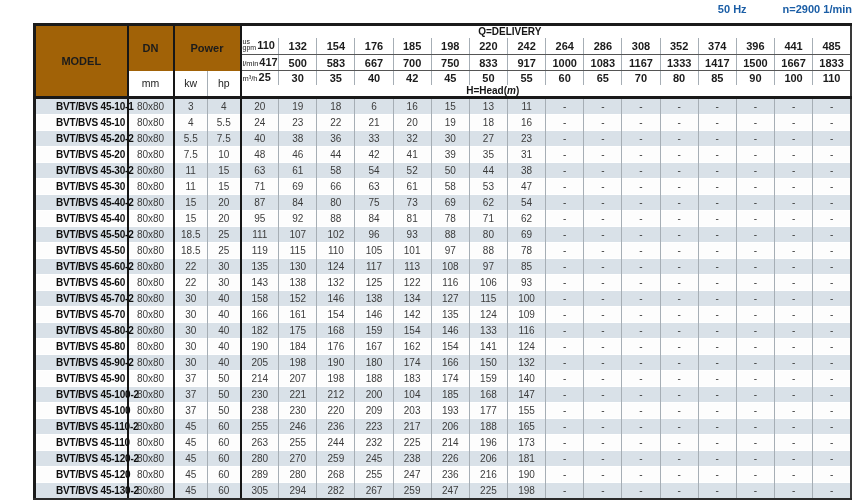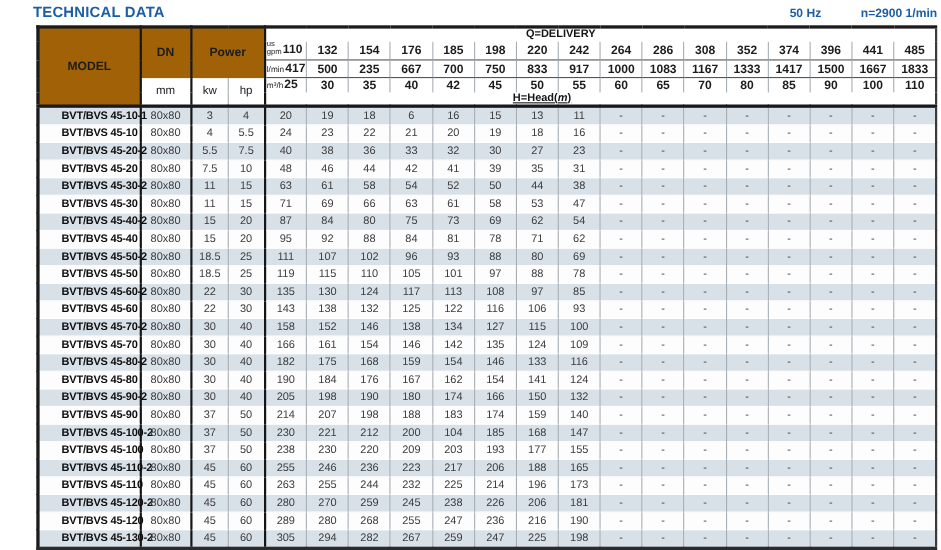--- a/index.html
+++ b/index.html
@@ -34,21 +34,21 @@
   tr.r-lmin  { height:16px; }
   tr.r-m3h   { height:13px; }
   tr.r-hhead { height:11px; }
 
   th.group-lbl { font-weight:bold; font-size:11px; color:#1c1c1c; background:#a16207; }
   th.sub-lbl   { font-weight:normal; font-size:10.5px; color:#222; line-height:11px; }
 
   th.qdel-cell { font-weight:bold; font-size:10px; color:#151515; }
   th.qdel-cell span { display:inline-block; transform:translateX(-36px); }
   th.hhead-cell { font-weight:bold; font-size:10px; color:#151515; }
-  th.hhead-cell > span { display:inline-block; transform:translateX(-53px); line-height:10px;text-decoration:underline; }
+  th.hhead-cell > span { display:inline-block; transform:translateX(-53px); line-height:10px; }
   .it-m { font-style:italic; }
 
   tr.r-gpm th, tr.r-lmin th { border-bottom:1px solid #555; }
   th.hnum { font-weight:bold; font-size:11px; color:#1c1c1c; line-height:12px; }
   th.hnum.firstcol { text-align:left; padding-left:1px; white-space:nowrap; }
   .ustack { display:inline-block; vertical-align:middle; font-weight:normal; font-size:7px; line-height:6.5px; color:#222; text-align:left; margin-right:1px; transform:translateY(-1px); }
   .ustack span { display:block; }
   .ulabel { font-weight:normal; font-size:7.5px; color:#222; margin-right:1px; }
 
   
@@ -57,21 +57,20 @@
   tbody tr.plain  td { background:#fdfdfd; }
   tbody tr + tr td { border-top:1px solid #ffffff; }
   td { font-size:10px; color:#3c3c3c; line-height:15px; }
   td.model-cell { text-align:left; padding-left:20px; font-weight:bold; font-size:10px; color:#0e0e0e; letter-spacing:-0.2px; white-space:nowrap; }
   td.num-cell, td.kw-cell, td.hp-cell, td.dn-cell { text-align:center; }
 </style>
 </head>
 <body>
 
 <div class="topbar">
-  <span class="page-title">TECHNICAL DATA</span>
   <span class="spacer"></span>
   <span class="freq-label">50 Hz</span>
   <span class="speed-label">n=2900 1/min</span>
 </div>
 
 <table class="tech">
   <colgroup>
     <col style="width:93px">
       <col style="width:46px">
       <col style="width:34px">
@@ -98,21 +97,21 @@
         <th class="hnum vthin">308</th>
         <th class="hnum vthin">352</th>
         <th class="hnum vthin">374</th>
         <th class="hnum vthin">396</th>
         <th class="hnum vthin">441</th>
         <th class="hnum vthin">485</th>
       </tr>
     <tr class="r-lmin" id="lmin-row">
         <th class="hnum firstcol"><span class="ulabel">l/min</span><span>417</span></th>
         <th class="hnum vthin">500</th>
-        <th class="hnum vthin">235</th>
+        <th class="hnum vthin">583</th>
         <th class="hnum vthin">667</th>
         <th class="hnum vthin">700</th>
         <th class="hnum vthin">750</th>
         <th class="hnum vthin">833</th>
         <th class="hnum vthin">917</th>
         <th class="hnum vthin">1000</th>
         <th class="hnum vthin">1083</th>
         <th class="hnum vthin">1167</th>
         <th class="hnum vthin">1333</th>
         <th class="hnum vthin">1417</th>

